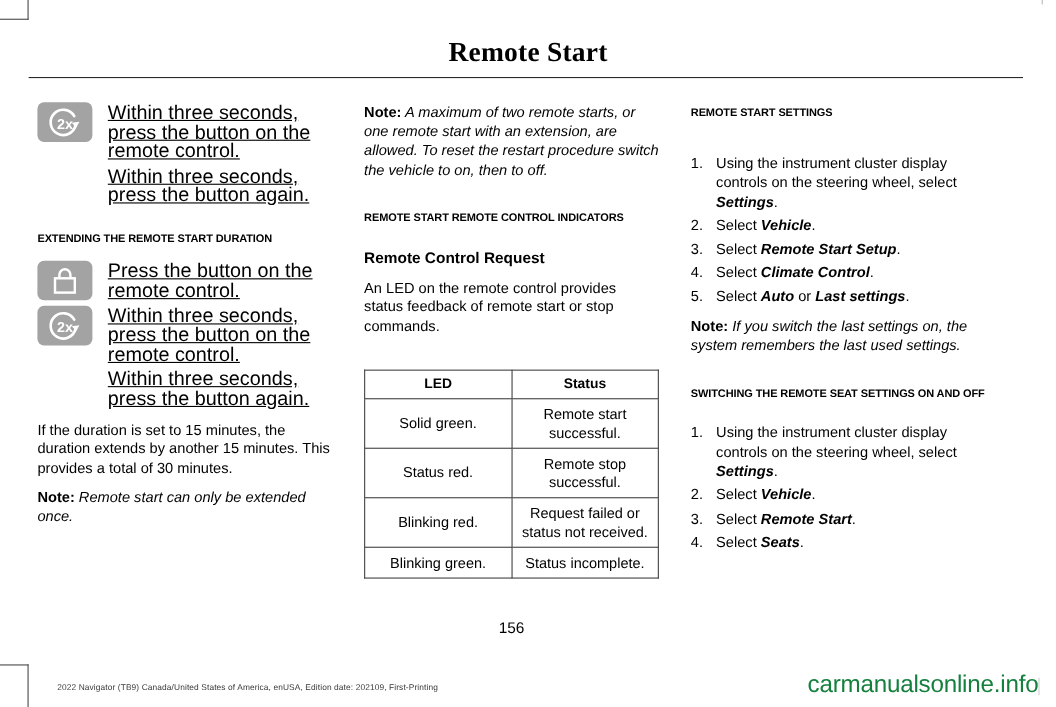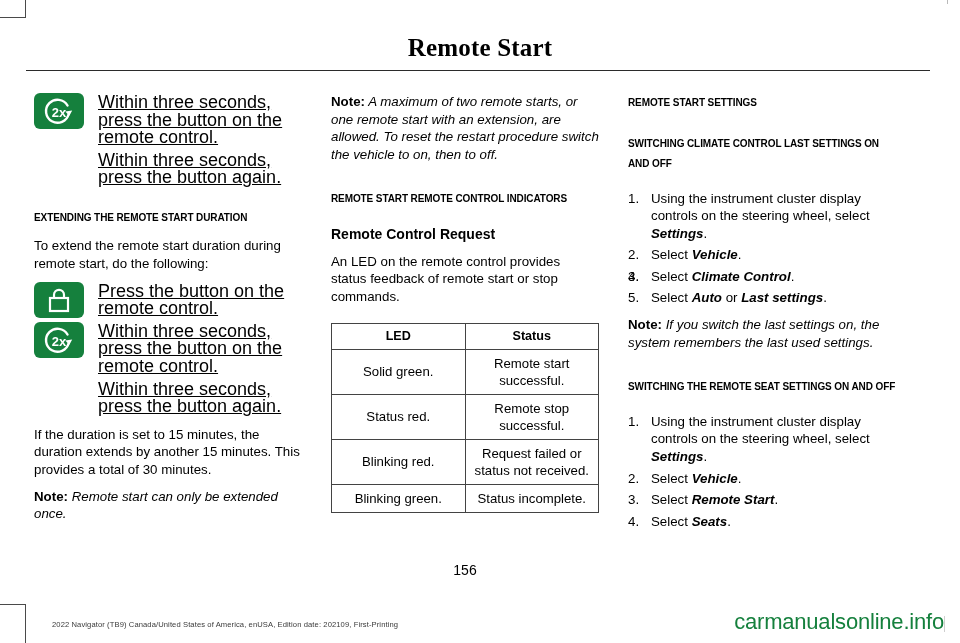--- a/index.html
+++ b/index.html
@@ -75,40 +75,40 @@
 
   
   .icon-row {
     display: flex;
     align-items: flex-start;
     margin-bottom: 4px;
   }
   .icon-box {
     flex: 0 0 auto;
     width: 50px; height: 36px;
-    background: #15803d;
+    background: #a3a3a3;
     border-radius: 6px;
     position: relative;
     margin-right: 14px;
   }
   .icon-box.spacer { background: transparent; }
   .icon-row .icon-text {
     font-size: 18px;
     line-height: 17.6px;
     padding-top: 1px;
     text-decoration: underline;
   }
   .icon-box svg { position: absolute; left: 0; top: 0; }
 
   
   table.led-table {
     border-collapse: collapse;
     width: 268px;
     table-layout: fixed;
-    margin-top: 2px;
+    margin-top: 15px;
   }
   table.led-table td, table.led-table th {
     border: 1.4px solid #434343;
     text-align: center;
     vertical-align: middle;
     font-size: 13.2px;
     line-height: 17px;
     padding: 5px 4px;
   }
   table.led-table th {
@@ -183,21 +183,20 @@
 
   <div class="icon-row">
     <div class="icon-box spacer"></div>
     <div class="icon-text">Within three seconds, press the button again.</div>
   </div>
 
   <div class="sp-lg"></div>
 
   <div class="h-caps">EXTENDING THE REMOTE START DURATION</div>
 
-  <p class="body">To extend the remote start duration during remote start, do the following:</p>
 
   <div class="icon-row">
     <div class="icon-box">
       <svg width="50" height="36" viewBox="0 0 50 36">
         <rect x="16" y="16" width="18" height="13" fill="none" stroke="#ffffff" stroke-width="2.2"></rect>
         <path d="M20 16 v-3.2 a5 5 0 0 1 10 0 V16" fill="none" stroke="#ffffff" stroke-width="2.2"></path>
       </svg>
     </div>
     <div class="icon-text">Press the button on the remote control.</div>
   </div>
@@ -268,28 +267,27 @@
     </tbody>
   </table>
 </div>
 
 <div class="col col-3">
 
   <div class="h-caps">REMOTE START SETTINGS</div>
 
   <div class="sp-md"></div>
 
-  <div class="h-caps">SWITCHING CLIMATE CONTROL LAST SETTINGS ON AND OFF</div>
 
   <div class="sp-sm"></div>
 
   <ol class="steps" id="climate-steps">
       <li><span class="num">1.</span><span>Using the instrument cluster display controls on the steering wheel, select <span class="bi">Settings</span>.</span></li>
       <li><span class="num">2.</span><span>Select <span class="bi">Vehicle</span>.</span></li>
-      <li><span class="num">3.</span></li>
+      <li><span class="num">3.</span><span>Select <span class="bi">Remote Start Setup</span>.</span></li>
       <li><span class="num">4.</span><span>Select <span class="bi">Climate Control</span>.</span></li>
       <li><span class="num">5.</span><span>Select <span class="bi">Auto</span> or <span class="bi">Last settings</span>.</span></li>
     </ol>
 
   <p class="body"><b>Note:</b><i> If you switch the last settings on, the system remembers the last used settings.</i></p>
 
   <div class="sp-lg"></div>
 
   <div class="h-caps">SWITCHING THE REMOTE SEAT SETTINGS ON AND OFF</div>
 

